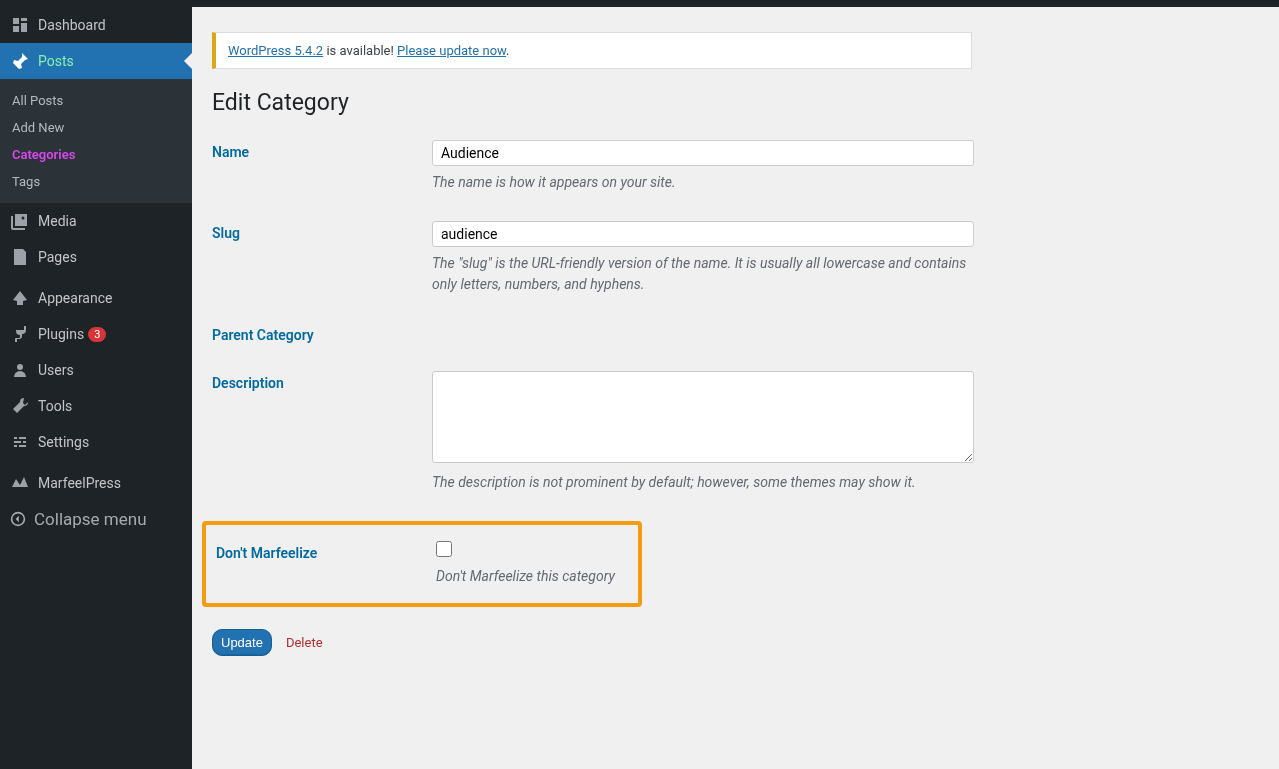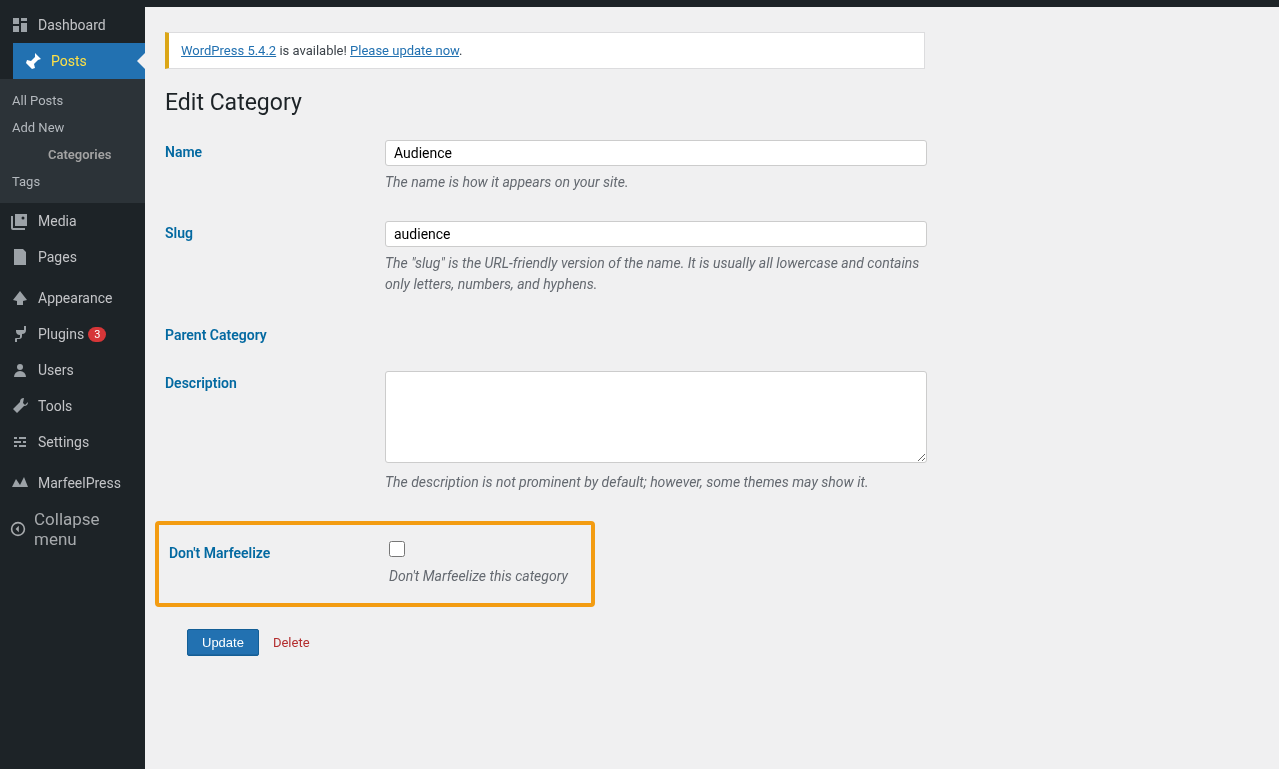--- a/index.html
+++ b/index.html
@@ -13,21 +13,21 @@
   background: #1d2327;
   height: 7px;
   width: 100%;
 }
 #main-wrapper {
   display: flex;
   min-height: 762px;
 }
 #sidebar {
   background: #1d2327;
-  width: 145px;
+  width: 192px;
   flex-shrink: 0;
   color: #c3c4c7;
   font-size: 14px;
 }
 .menu-item {
   display: flex;
   align-items: center;
   padding: 8px 10px;
   cursor: pointer;
 }
@@ -35,23 +35,22 @@
   width: 20px;
   height: 20px;
   margin-right: 8px;
   display: inline-flex;
   align-items: center;
   justify-content: center;
   color: #9ca2a7;
 }
 .menu-item.active {
   background: #2271b1;
-  color: #fde047;
+  color: #86efac;
   position: relative;
-  margin-left: 13px;
 }
 .menu-item.active .icon { color: #fff; }
 .menu-item.active::after {
   content: '';
   position: absolute;
   right: -0px;
   top: 50%;
   transform: translateY(-50%);
   border: 8px solid transparent;
   border-right-color: #f0f0f1;
@@ -60,23 +59,22 @@
   background: #2c3338;
   padding: 8px 0;
 }
 .submenu-item {
   padding: 6px 12px;
   font-size: 13px;
   color: #b4b9be;
   cursor: pointer;
 }
 .submenu-item.current {
-  color: #a3a3a3;
+  color: #d946ef;
   font-weight: 600;
-  margin-left: 36px;
 }
 .menu-separator { height: 5px; }
 .badge {
   background: #d63638;
   color: #fff;
   border-radius: 10px;
   font-size: 11px;
   padding: 1px 6px;
   margin-left: 4px;
 }
@@ -161,26 +159,25 @@
 .highlighted-row input[type=checkbox] { width: 16px; height: 16px; }
 .actions {
   display: flex;
   align-items: center;
   gap: 14px;
 }
 .btn-primary {
   background: #2271b1;
   border: 1px solid #135e96;
   color: #fff;
-  padding: 5px 14px;
-  font-size: 13px;
-  border-radius: 2px;
+  padding: 5px 8px;
+  font-size: 13px;
+  border-radius: 10px;
   cursor: pointer;
   box-shadow: inset 0 -1px 0 rgba(0,0,0,0.1);
-  margin-left: 22px;
 }
 .delete-link {
   color: #b32d2e;
   text-decoration: none;
   font-size: 13px;
   cursor: pointer;
 }
 svg { display: block; }
 </style>
 </head>

